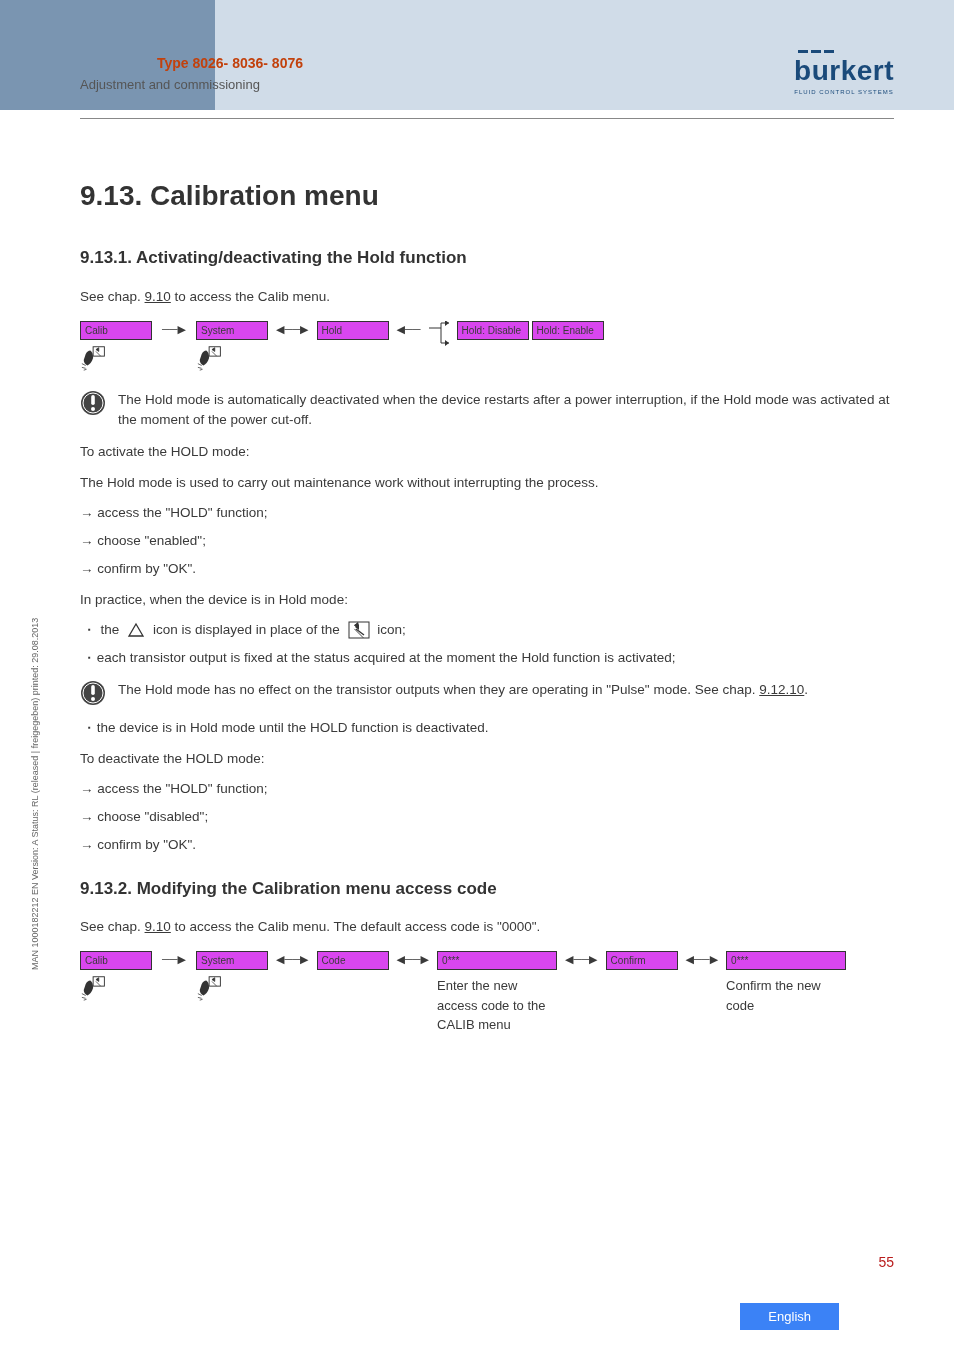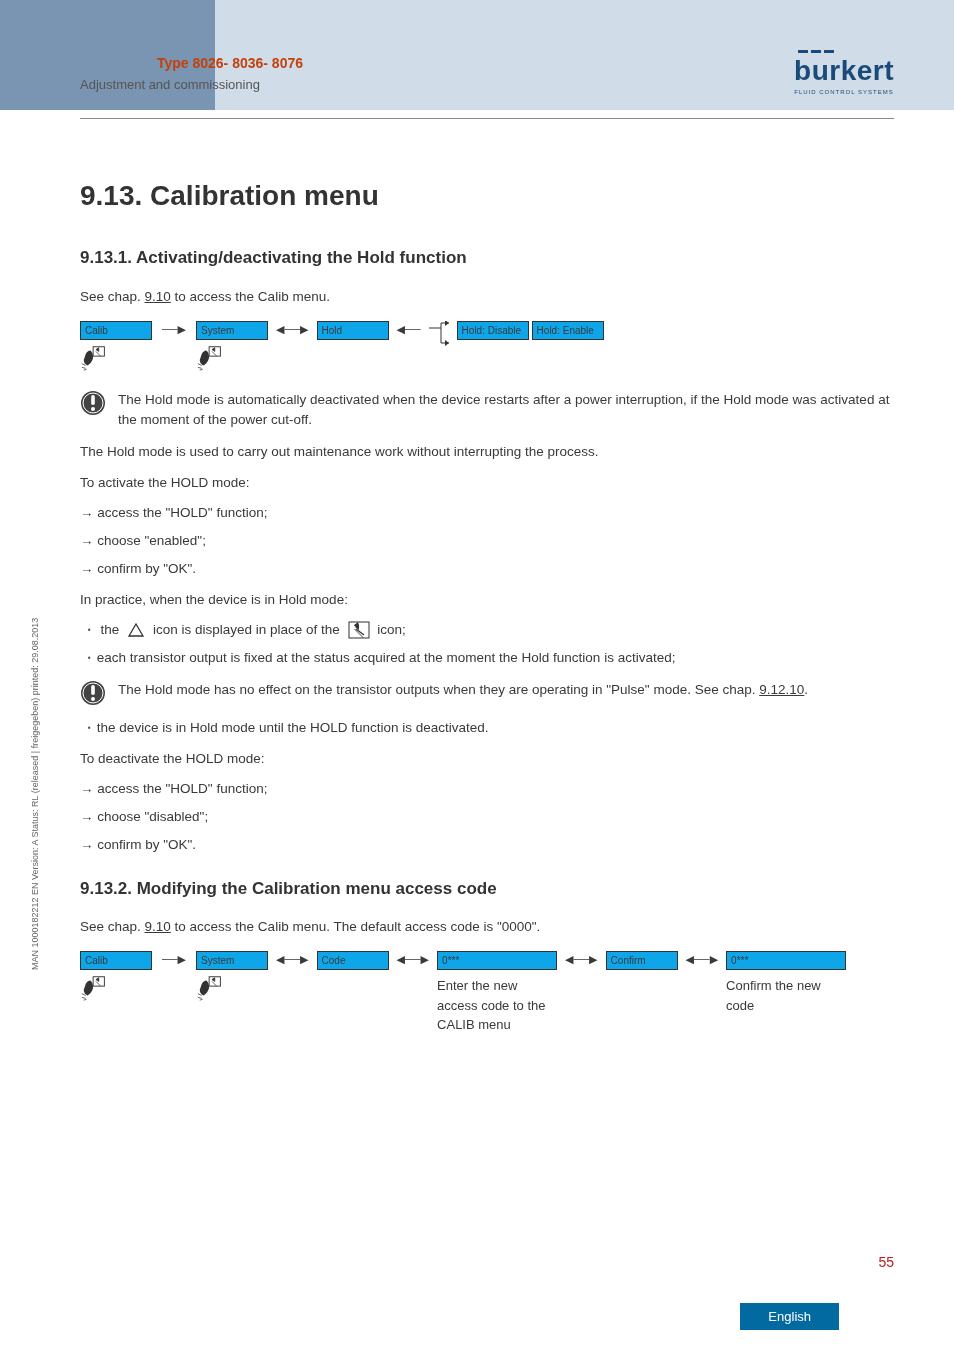--- a/index.html
+++ b/index.html
@@ -22,41 +22,41 @@
   .divider { position: absolute; left: 80px; right: 60px; top: 118px; height: 1px; background: #888; }
   
   .content { position: absolute; left: 80px; right: 60px; top: 175px; font-size: 13.5px; line-height: 1.5; }
   
   .h1 { font-size: 28px; font-weight: bold; color: #333; margin-bottom: 28px; }
   .h2 { font-size: 17px; font-weight: bold; color: #333; margin-bottom: 16px; margin-top: 8px; }
   
   .chap-ref { text-decoration: underline; }
   
   .menu-path { display: flex; align-items: flex-start; gap: 8px; margin: 14px 0 18px 0; font-size: 10px; }
-  .menu-box { border: 1px solid #333; padding: 1px 4px; min-width: 72px; background: #0ea5e9; display: inline-block; }
+  .menu-box { border: 1px solid #333; padding: 1px 4px; min-width: 72px; background: #d946ef; display: inline-block; }
   .arrow { font-size: 11px; margin: 0 2px; }
   .bidir { font-size: 11px; }
   .press-icon { width: 30px; height: 28px; margin-top: 4px; }
   .split-end { display: flex; flex-direction: row; gap: 3px; }
   
   .callout { display: flex; align-items: flex-start; gap: 12px; margin: 12px 0; }
   .callout-icon { width: 26px; height: 26px; flex-shrink: 0; }
   .callout-text { flex: 1; }
   
   .para { margin: 10px 0; }
   .arrow-item { margin: 8px 0; }
   .bullet-item { margin: 8px 0 8px 8px; text-indent: -8px; padding-left: 8px; }
   .bullet-dot::before { content: "▪"; margin-right: 6px; font-size: 8px; position: relative; top: -2px; }
   
   .inline-icon { display: inline-block; vertical-align: middle; width: 18px; height: 16px; margin: 0 4px; }
   
   .sidebar-text { position: absolute; left: 30px; top: 500px; transform: rotate(-90deg); transform-origin: left top; font-size: 9px; color: #666; white-space: nowrap; top: 970px; }
   
   .page-num { position: absolute; right: 60px; bottom: 80px; font-size: 14px; color: #b91c1c; }
-  .lang-badge { position: absolute; right: 115px; bottom: 20px; background: #0369a1; color: #fff; padding: 6px 28px; font-size: 13px; }
+  .lang-badge { position: absolute; right: 115px; bottom: 20px; background: #3b82f6; color: #fff; padding: 6px 28px; font-size: 13px; }
   
   .caption { font-size: 13px; margin-top: 6px; }
   .step-col { display: flex; flex-direction: column; }
 </style>
 </head>
 <body>
 
 <div class="top-banner">
   <div class="banner-dark"></div>
   <div class="banner-light"></div>
@@ -124,22 +124,22 @@
   <div class="callout">
     <svg class="callout-icon" viewBox="0 0 26 26">
       <circle cx="13" cy="13" r="12" fill="#444"></circle>
       <circle cx="13" cy="13" r="10" fill="none" stroke="#fff" stroke-width="1"></circle>
       <rect x="11.2" y="5" width="3.6" height="10" rx="1.8" fill="#fff"></rect>
       <circle cx="13" cy="19" r="2" fill="#fff"></circle>
     </svg>
     <div class="callout-text">The Hold mode is automatically deactivated when the device restarts after a power interruption, if the Hold mode was activated at the moment of the power cut-off.</div>
   </div>
 
+  <div class="para">To activate the HOLD mode:</div>
   <div class="para">The Hold mode is used to carry out maintenance work without interrupting the process.</div>
-  <div class="para">To activate the HOLD mode:</div>
   <div class="arrow-item">→ access the "HOLD" function;</div>
   <div class="arrow-item">→ choose "enabled";</div>
   <div class="arrow-item">→ confirm by "OK".</div>
   <div class="para">In practice, when the device is in Hold mode:</div>
 
   <div class="bullet-item bullet-dot">
     <span>the </span>
     <svg class="inline-icon" viewBox="0 0 18 16">
       <path d="M9 2 L16 14 L2 14 Z" fill="none" stroke="#333" stroke-width="1.3"></path>
     </svg>

